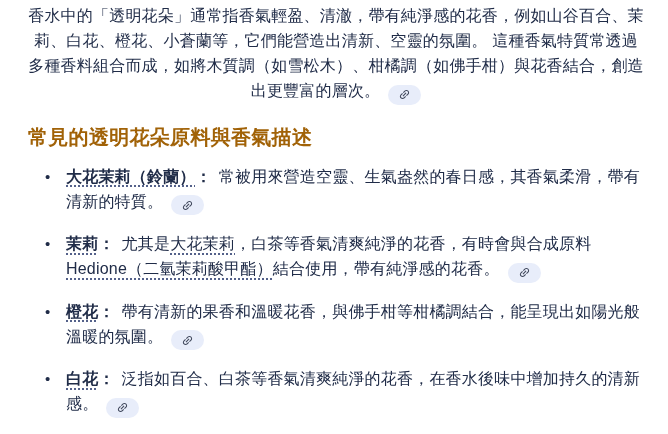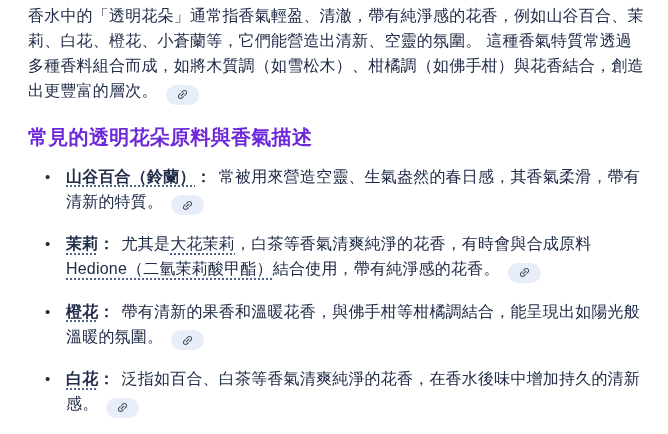--- a/index.html
+++ b/index.html
@@ -11,27 +11,28 @@
     background: #ffffff;
     color: #202c48;
     font-family: "Liberation Sans", "DejaVu Sans", sans-serif;
     padding: 3px 24px 0 28px;
   }
   .intro {
     margin: 0;
     font-size: 16px;
     line-height: 25px;
     letter-spacing: 0.2px;
+    text-align: center;
   }
   .heading {
     margin: 18px 0 13px 0;
     font-size: 20px;
     line-height: 28px;
     font-weight: 700;
-    color: #6d28d9;
+    color: #a16207;
     letter-spacing: 0.3px;
   }
   .flower-list {
     list-style: none;
     margin: 0;
     padding: 0;
   }
   .flower-list li {
     position: relative;
     padding-left: 38px;
@@ -94,21 +95,21 @@
           <g transform="rotate(-45 12 12)">
             <path d="M3.9 12c0-1.71 1.39-3.1 3.1-3.1h4V7H7c-2.76 0-5 2.24-5 5s2.24 5 5 5h4v-1.9H7c-1.71 0-3.1-1.39-3.1-3.1zM8 13h8v-2H8v2zm9-6h-4v1.9h4c1.71 0 3.1 1.39 3.1 3.1s-1.39 3.1-3.1 3.1h-4V17h4c2.76 0 5-2.24 5-5s-2.24-5-5-5z" fill="#40485c"></path>
           </g>
         </svg>
       </span></p>
 
   <h2 class="heading">常見的透明花朵原料與香氣描述</h2>
 
   <ul class="flower-list">
 
-    <li><span class="bullet-marker">•</span><span class="term">山谷百合（鈴蘭）</span><span class="colon">：</span><span>常被用來營造空靈、生氣盎然的春日感，其香氣柔滑，帶有清新的特質。</span><span class="chip">
+    <li><span class="bullet-marker">•</span><span class="term">大花茉莉（鈴蘭）</span><span class="colon">：</span><span>常被用來營造空靈、生氣盎然的春日感，其香氣柔滑，帶有清新的特質。</span><span class="chip">
           <svg viewBox="0 0 24 24">
             <g transform="rotate(-45 12 12)">
               <path d="M3.9 12c0-1.71 1.39-3.1 3.1-3.1h4V7H7c-2.76 0-5 2.24-5 5s2.24 5 5 5h4v-1.9H7c-1.71 0-3.1-1.39-3.1-3.1zM8 13h8v-2H8v2zm9-6h-4v1.9h4c1.71 0 3.1 1.39 3.1 3.1s-1.39 3.1-3.1 3.1h-4V17h4c2.76 0 5-2.24 5-5s-2.24-5-5-5z" fill="#40485c"></path>
             </g>
           </svg>
         </span></li>
 
     <li><span class="bullet-marker">•</span><span class="term">茉莉</span><span class="colon">：</span><span>尤其是</span><span class="entity-link">大花茉莉</span><span>，白茶等香氣清爽純淨的花香，有時會與合成原料</span><span class="entity-link">Hedione（二氫茉莉酸甲酯）</span><span>結合使用，帶有純淨感的花香。</span><span class="chip">
           <svg viewBox="0 0 24 24">
             <g transform="rotate(-45 12 12)">

